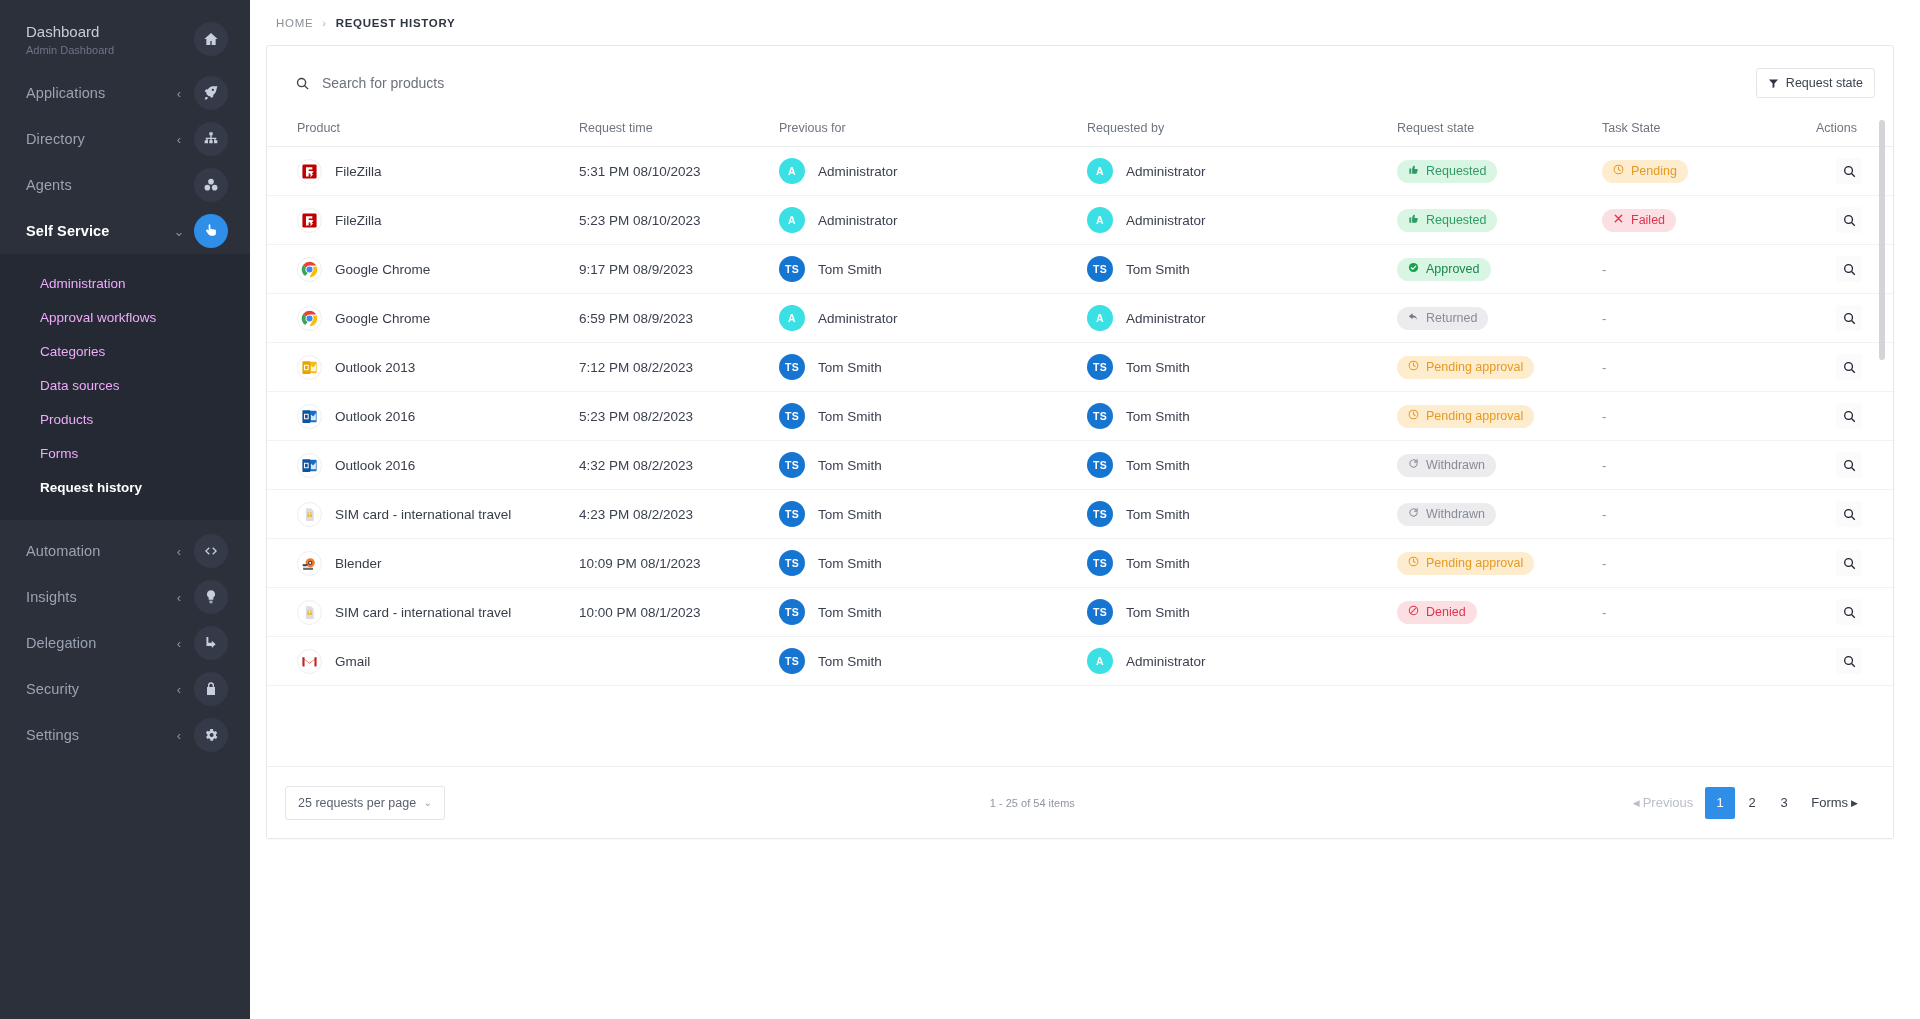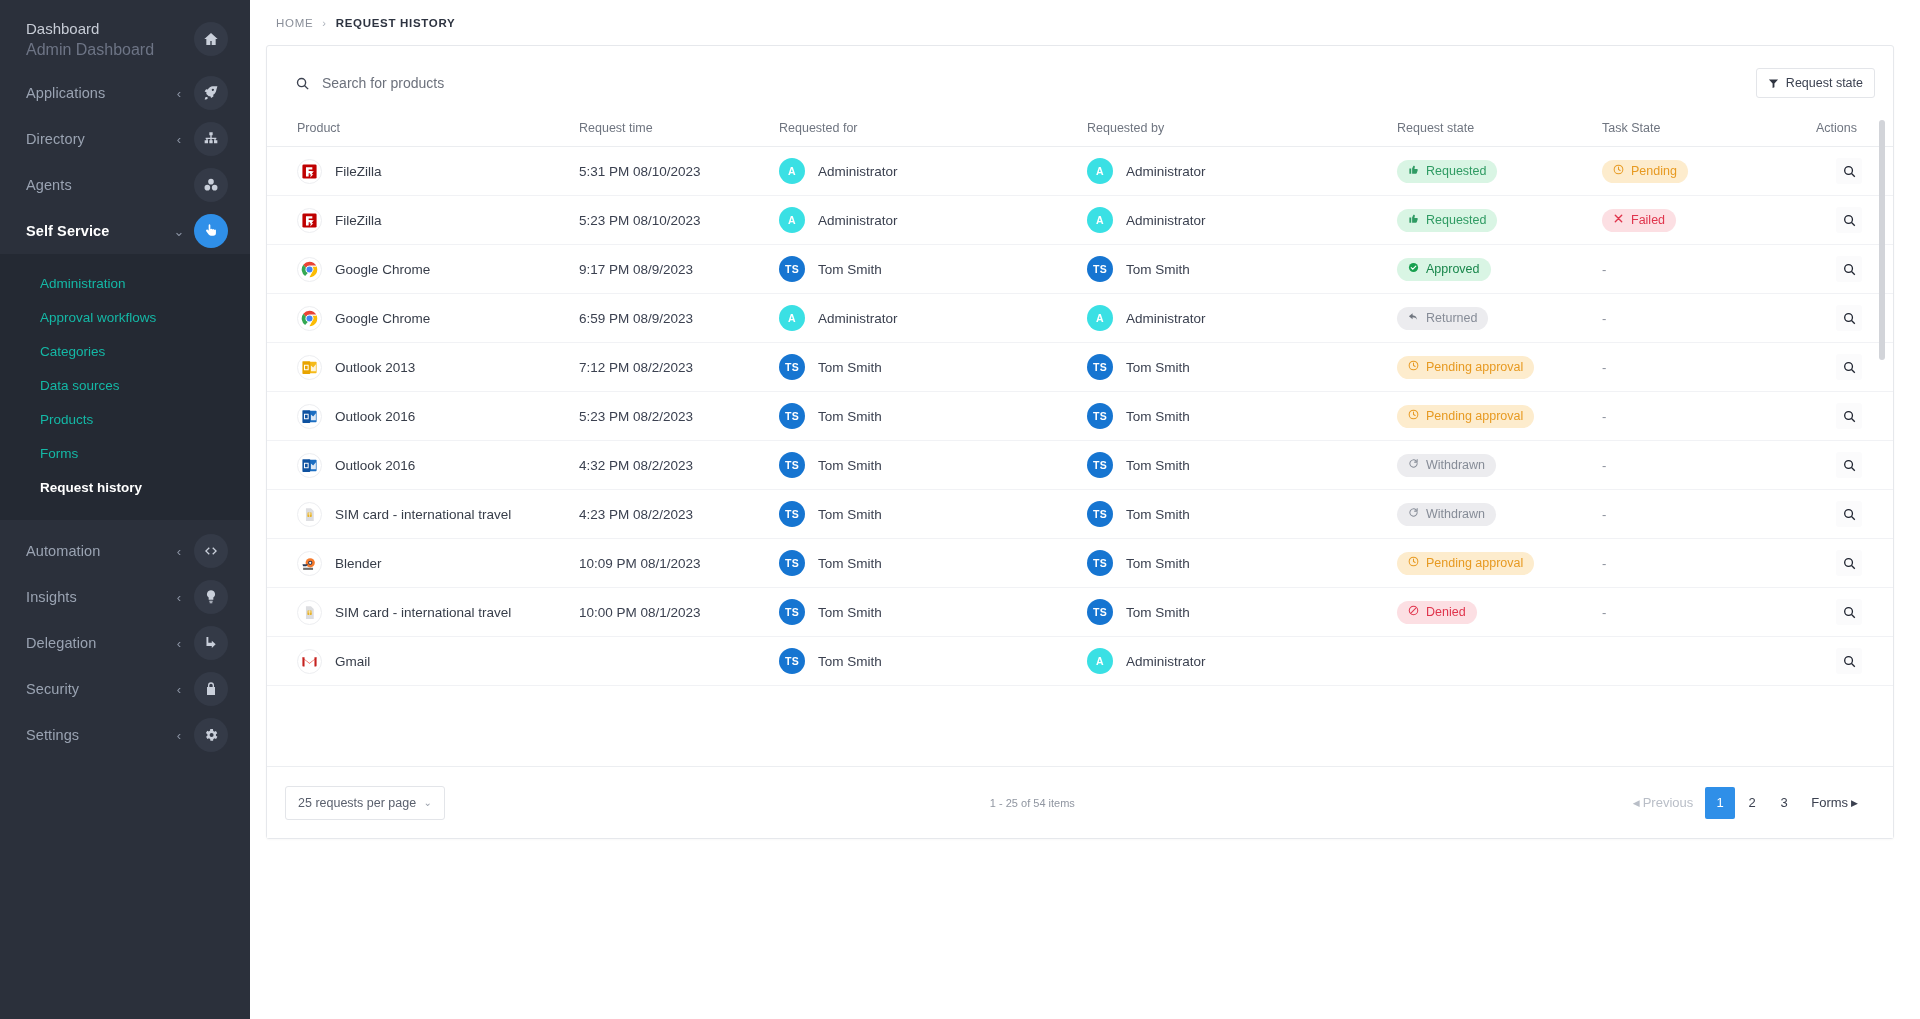--- a/index.html
+++ b/index.html
@@ -50,31 +50,31 @@
   .nav-item.active .nav-icon { background: #2f8fe8; }
   .nav-item.active .nav-icon svg { fill: #ffffff; }
 
   .dash-head {
     padding: 0 22px 10px 26px;
     display: flex; align-items: center;
     min-height: 52px;
   }
   .dash-head .txtwrap { flex: 1; }
   .dash-title { font-size: 15px; color: #c7ccd6; font-weight: normal; line-height: 18px;}
-  .dash-sub { font-size: 16px; color: #6d7485; margin-top: 3px; }
+  .dash-sub { font-size: 11px; color: #6d7485; margin-top: 3px; }
 
   .submenu {
     background: #23283200;
     background: #242933;
     padding: 12px 0 16px 0;
   }
   .sub-item {
     height: 34px; display: flex; align-items: center;
     padding-left: 40px;
-    font-size: 13.5px; color: #14b8a6;
+    font-size: 13.5px; color: #f0abfc;
     cursor: pointer;
   }
   .sub-item.active { color: #ffffff; font-weight: bold; }
 
   
   .main {
     flex: 1; height: 1019px;
     background: #ffffff;
     position: relative;
     overflow: hidden;
@@ -402,21 +402,21 @@
         <span>Request state</span>
       </div>
     </div>
 
     <div class="table-wrap">
       <table>
         <thead>
           <tr>
             <th class="col-product">Product</th>
             <th class="col-time">Request time</th>
-            <th class="col-for">Requested for</th>
+            <th class="col-for">Previous for</th>
             <th class="col-by">Requested by</th>
             <th class="col-state">Request state</th>
             <th class="col-task">Task State</th>
             <th class="col-actions">Actions</th>
           </tr>
         </thead>
         <tbody id="tbody">
             <tr>
               <td class="c-product">
                 <span class="prod-cell">

